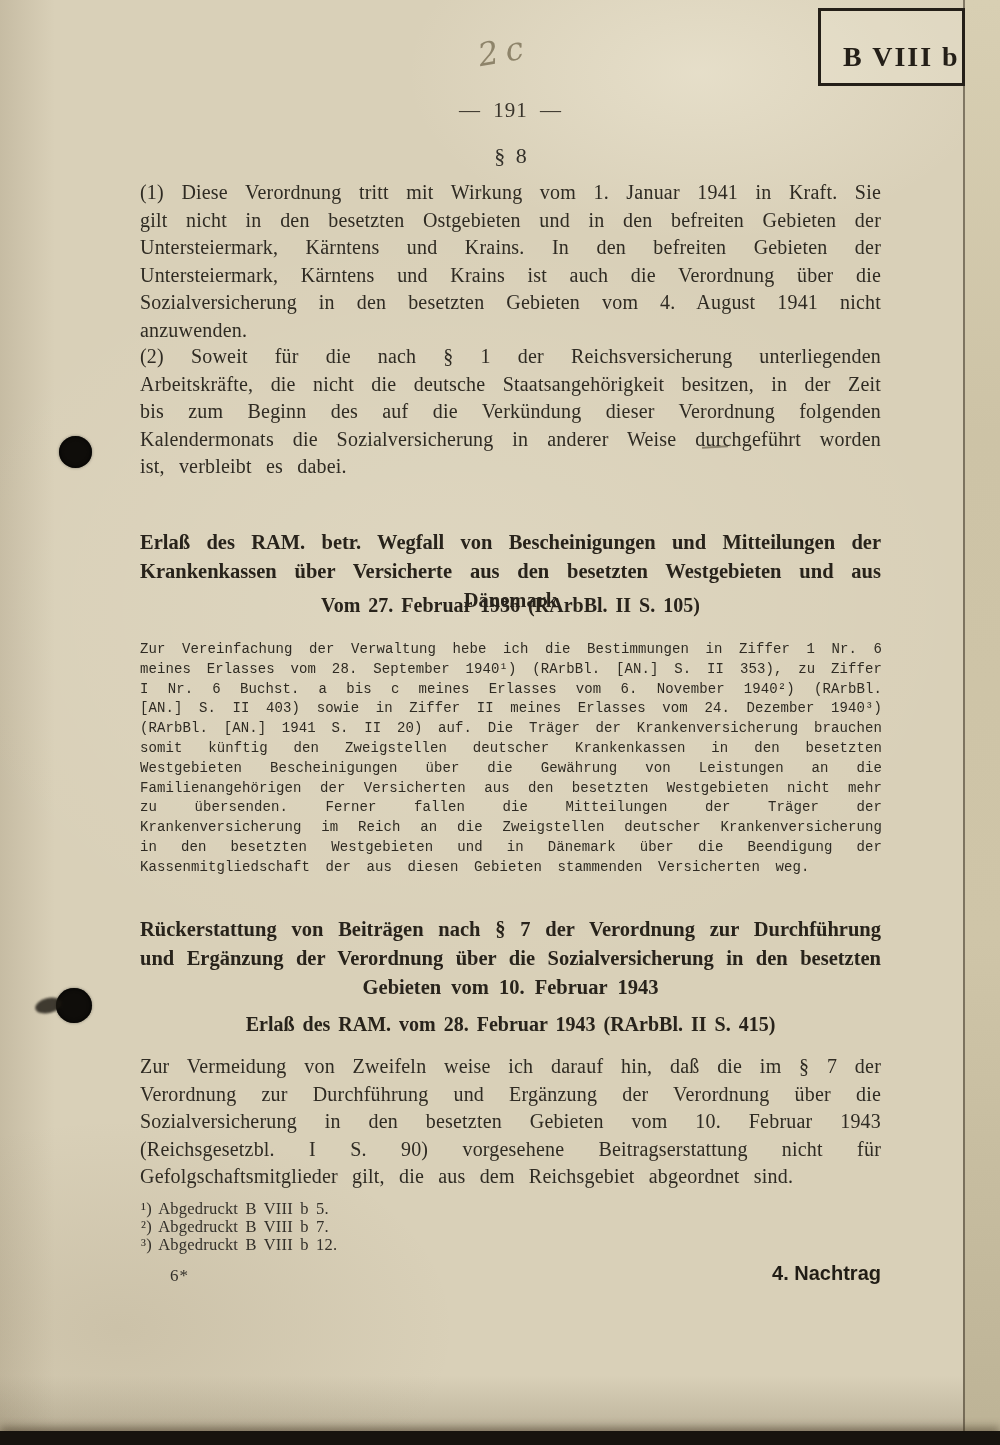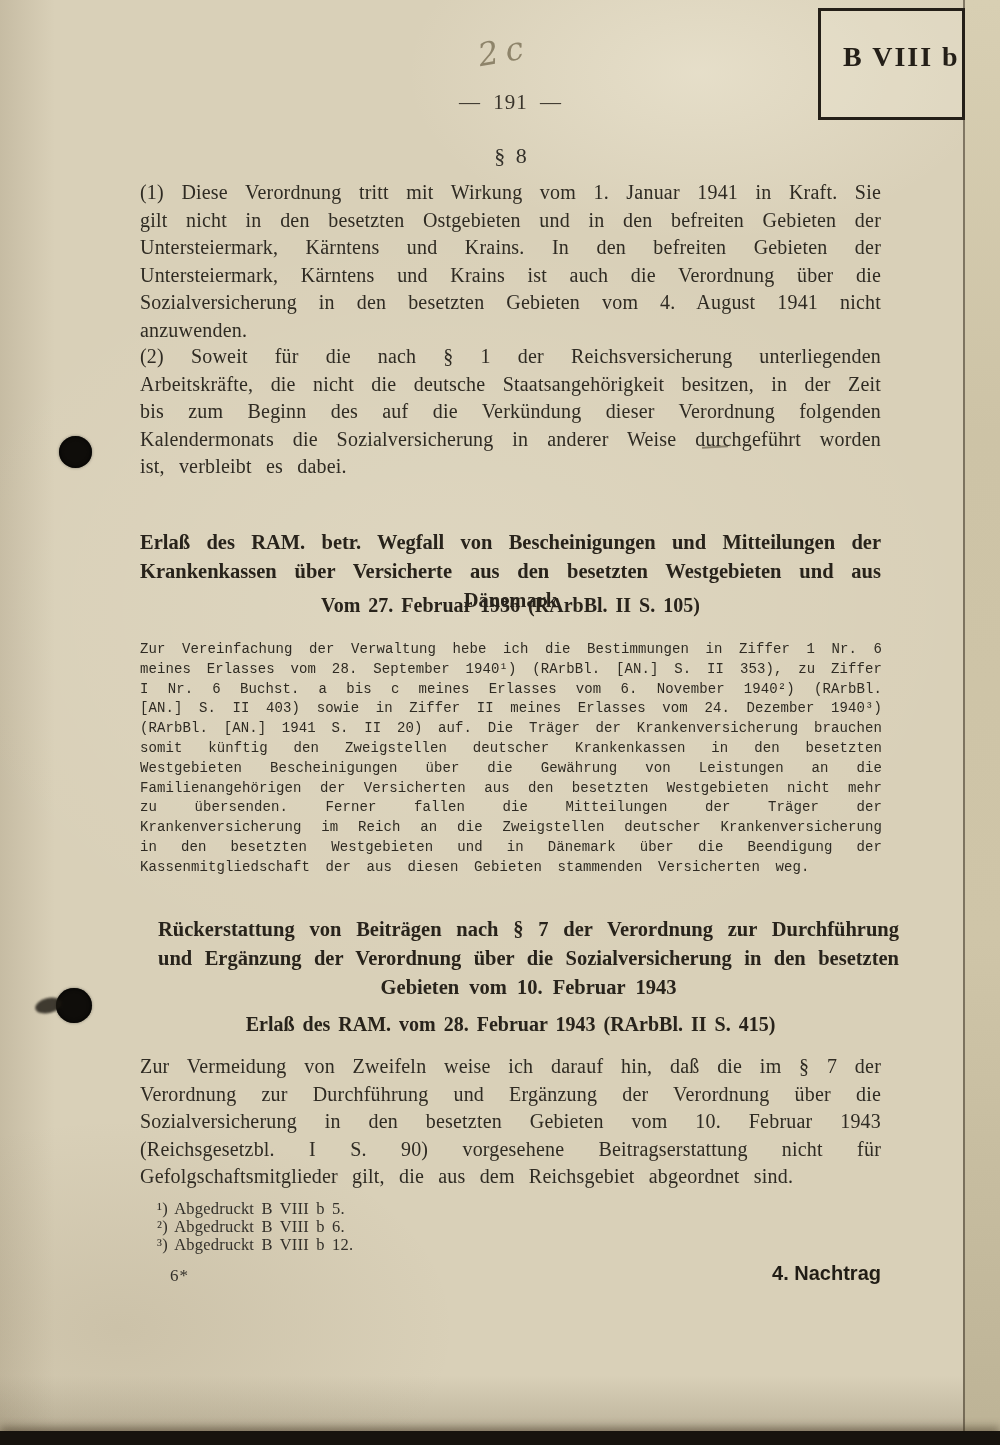--- a/index.html
+++ b/index.html
@@ -23,38 +23,38 @@
     position:absolute; top:0; right:0; width:37px; height:100%;
     background:linear-gradient(180deg,#d8cfb3,#cdc3a6 30%,#cfc5a8 65%,#bdb396);
     border-left:2px solid rgba(58,50,36,0.55);
   }
   .bottom-band {
     position:absolute; left:0; bottom:0; width:100%; height:14px;
     background:#17130e;
     box-shadow:0 -4px 8px rgba(62,50,30,0.5);
   }
   .stamp-box {
-    position:absolute; left:818px; top:8px; width:147px; height:112px;
+    position:absolute; left:818px; top:8px; width:147px; height:78px;
     border:3px solid #241f18;
     background:rgba(236,230,210,0.35);
   }
   .stamp-text {
     position:absolute; left:22px; top:30px;
     font-size:28px; font-weight:bold; letter-spacing:2px; color:#241f18;
     font-family:"Liberation Serif",serif;
   }
   .handwritten {
     position:absolute; left:478px; top:32px;
     font-size:32px; font-style:italic; letter-spacing:7px;
     color:rgba(128,118,92,0.85);
     transform:rotate(-10deg);
     font-family:"DejaVu Serif",serif;
   }
   .page-number {
-    position:absolute; left:140px; top:90px; width:741px;
+    position:absolute; left:140px; top:98px; width:741px;
     text-align:center; font-size:21px; letter-spacing:1px; word-spacing:6px;
     color:#39342b;
   }
   .section-heading {
     position:absolute; left:140px; top:143px; width:741px;
     text-align:center; font-size:22px; word-spacing:5px; color:#33302a;
   }
   .body-lg {
     position:absolute; left:140px; width:741px;
     font-size:20px; line-height:27.5px;
@@ -64,38 +64,38 @@
   .para1 { top:179px; }
   .para2 { top:343px; }
   .b2    { top:1053px; }
   .decree-title {
     position:absolute; left:140px; width:741px;
     font-weight:bold; font-size:20.5px; line-height:29px;
     text-align:justify; text-align-last:center;
     word-spacing:5px; color:#28231b;
   }
   .t1 { top:496px;margin-top:32px; }
-  .t2 { top:915px;margin-left:18px; }
+  .t2 { top:915px; }
   .date-line {
     position:absolute; left:140px; width:741px;
     text-align:center; font-weight:bold; font-size:20px;
     word-spacing:3px; color:#28231b;
   }
   .d1 { top:594px; }
   .d2 { top:1013px; }
   .body-sm {
     position:absolute; left:140px; width:742px;
     font-size:14px; line-height:19.8px;
     text-align:justify; word-spacing:7px; letter-spacing:0.1px;
     color:#2f2b23;
     font-family:Liberation Mono, monospace;
   }
   .b1 { top:640px; }
   .footnotes {
-    position:absolute; left:157px; top:1200px;
+    position:absolute; left:141px; top:1200px;
     font-size:16.5px; line-height:18px; color:#33302a;
     letter-spacing:0.2px; word-spacing:3px;
   }
   .sig {
     position:absolute; left:170px; top:1266px;
     font-size:17px; letter-spacing:1px; color:#33302a;
   }
   .supplement {
     position:absolute; left:140px; top:1262px; width:741px;
     text-align:right; font-weight:bold; font-size:20px;
@@ -143,21 +143,21 @@
   <h2 class="decree-title t1">Erlaß des RAM. betr. Wegfall von Bescheinigungen und Mitteilungen der Krankenkassen über Versicherte aus den besetzten Westgebieten und aus Dänemark</h2>
   <div class="date-line d1">Vom 27. Februar 1936 (RArbBl. II S. 105)</div>
   <p class="body-sm b1">Zur Vereinfachung der Verwaltung hebe ich die Bestimmungen in Ziffer 1 Nr. 6 meines Erlasses vom 28. September 1940¹) (RArbBl. [AN.] S. II 353), zu Ziffer I Nr. 6 Buchst. a bis c meines Erlasses vom 6. November 1940²) (RArbBl. [AN.] S. II 403) sowie in Ziffer II meines Erlasses vom 24. Dezember 1940³) (RArbBl. [AN.] 1941 S. II 20) auf. Die Träger der Krankenversicherung brauchen somit künftig den Zweigstellen deutscher Krankenkassen in den besetzten Westgebieten Bescheinigungen über die Gewährung von Leistungen an die Familienangehörigen der Versicherten aus den besetzten Westgebieten nicht mehr zu übersenden. Ferner fallen die Mitteilungen der Träger der Krankenversicherung im Reich an die Zweigstellen deutscher Krankenversicherung in den besetzten Westgebieten und in Dänemark über die Beendigung der Kassenmitgliedschaft der aus diesen Gebieten stammenden Versicherten weg.</p>
 
   <h2 class="decree-title t2">Rückerstattung von Beiträgen nach § 7 der Verordnung zur Durchführung und Ergänzung der Verordnung über die Sozialversicherung in den besetzten Gebieten vom 10. Februar 1943</h2>
   <div class="date-line d2">Erlaß des RAM. vom 28. Februar 1943 (RArbBl. II S. 415)</div>
   <p class="body-lg b2">Zur Vermeidung von Zweifeln weise ich darauf hin, daß die im § 7 der Verordnung zur Durchführung und Ergänzung der Verordnung über die Sozialversicherung in den besetzten Gebieten vom 10. Februar 1943 (Reichsgesetzbl. I S. 90) vorgesehene Beitragserstattung nicht für Gefolgschaftsmitglieder gilt, die aus dem Reichsgebiet abgeordnet sind.</p>
 
   <div class="footnotes">
     <div class="fn">¹) Abgedruckt B VIII b 5.</div>
-    <div class="fn">²) Abgedruckt B VIII b 6.</div>
+    <div class="fn">²) Abgedruckt B VIII b 7.</div>
     <div class="fn">³) Abgedruckt B VIII b 12.</div>
   </div>
 
   <div class="sig">6*</div>
   <div class="supplement">4. Nachtrag</div>
 
   <div class="hole hole1"></div>
   <div class="hole hole2"></div>
   <div class="smudge"></div>
   <div class="pencil-dash"></div>

